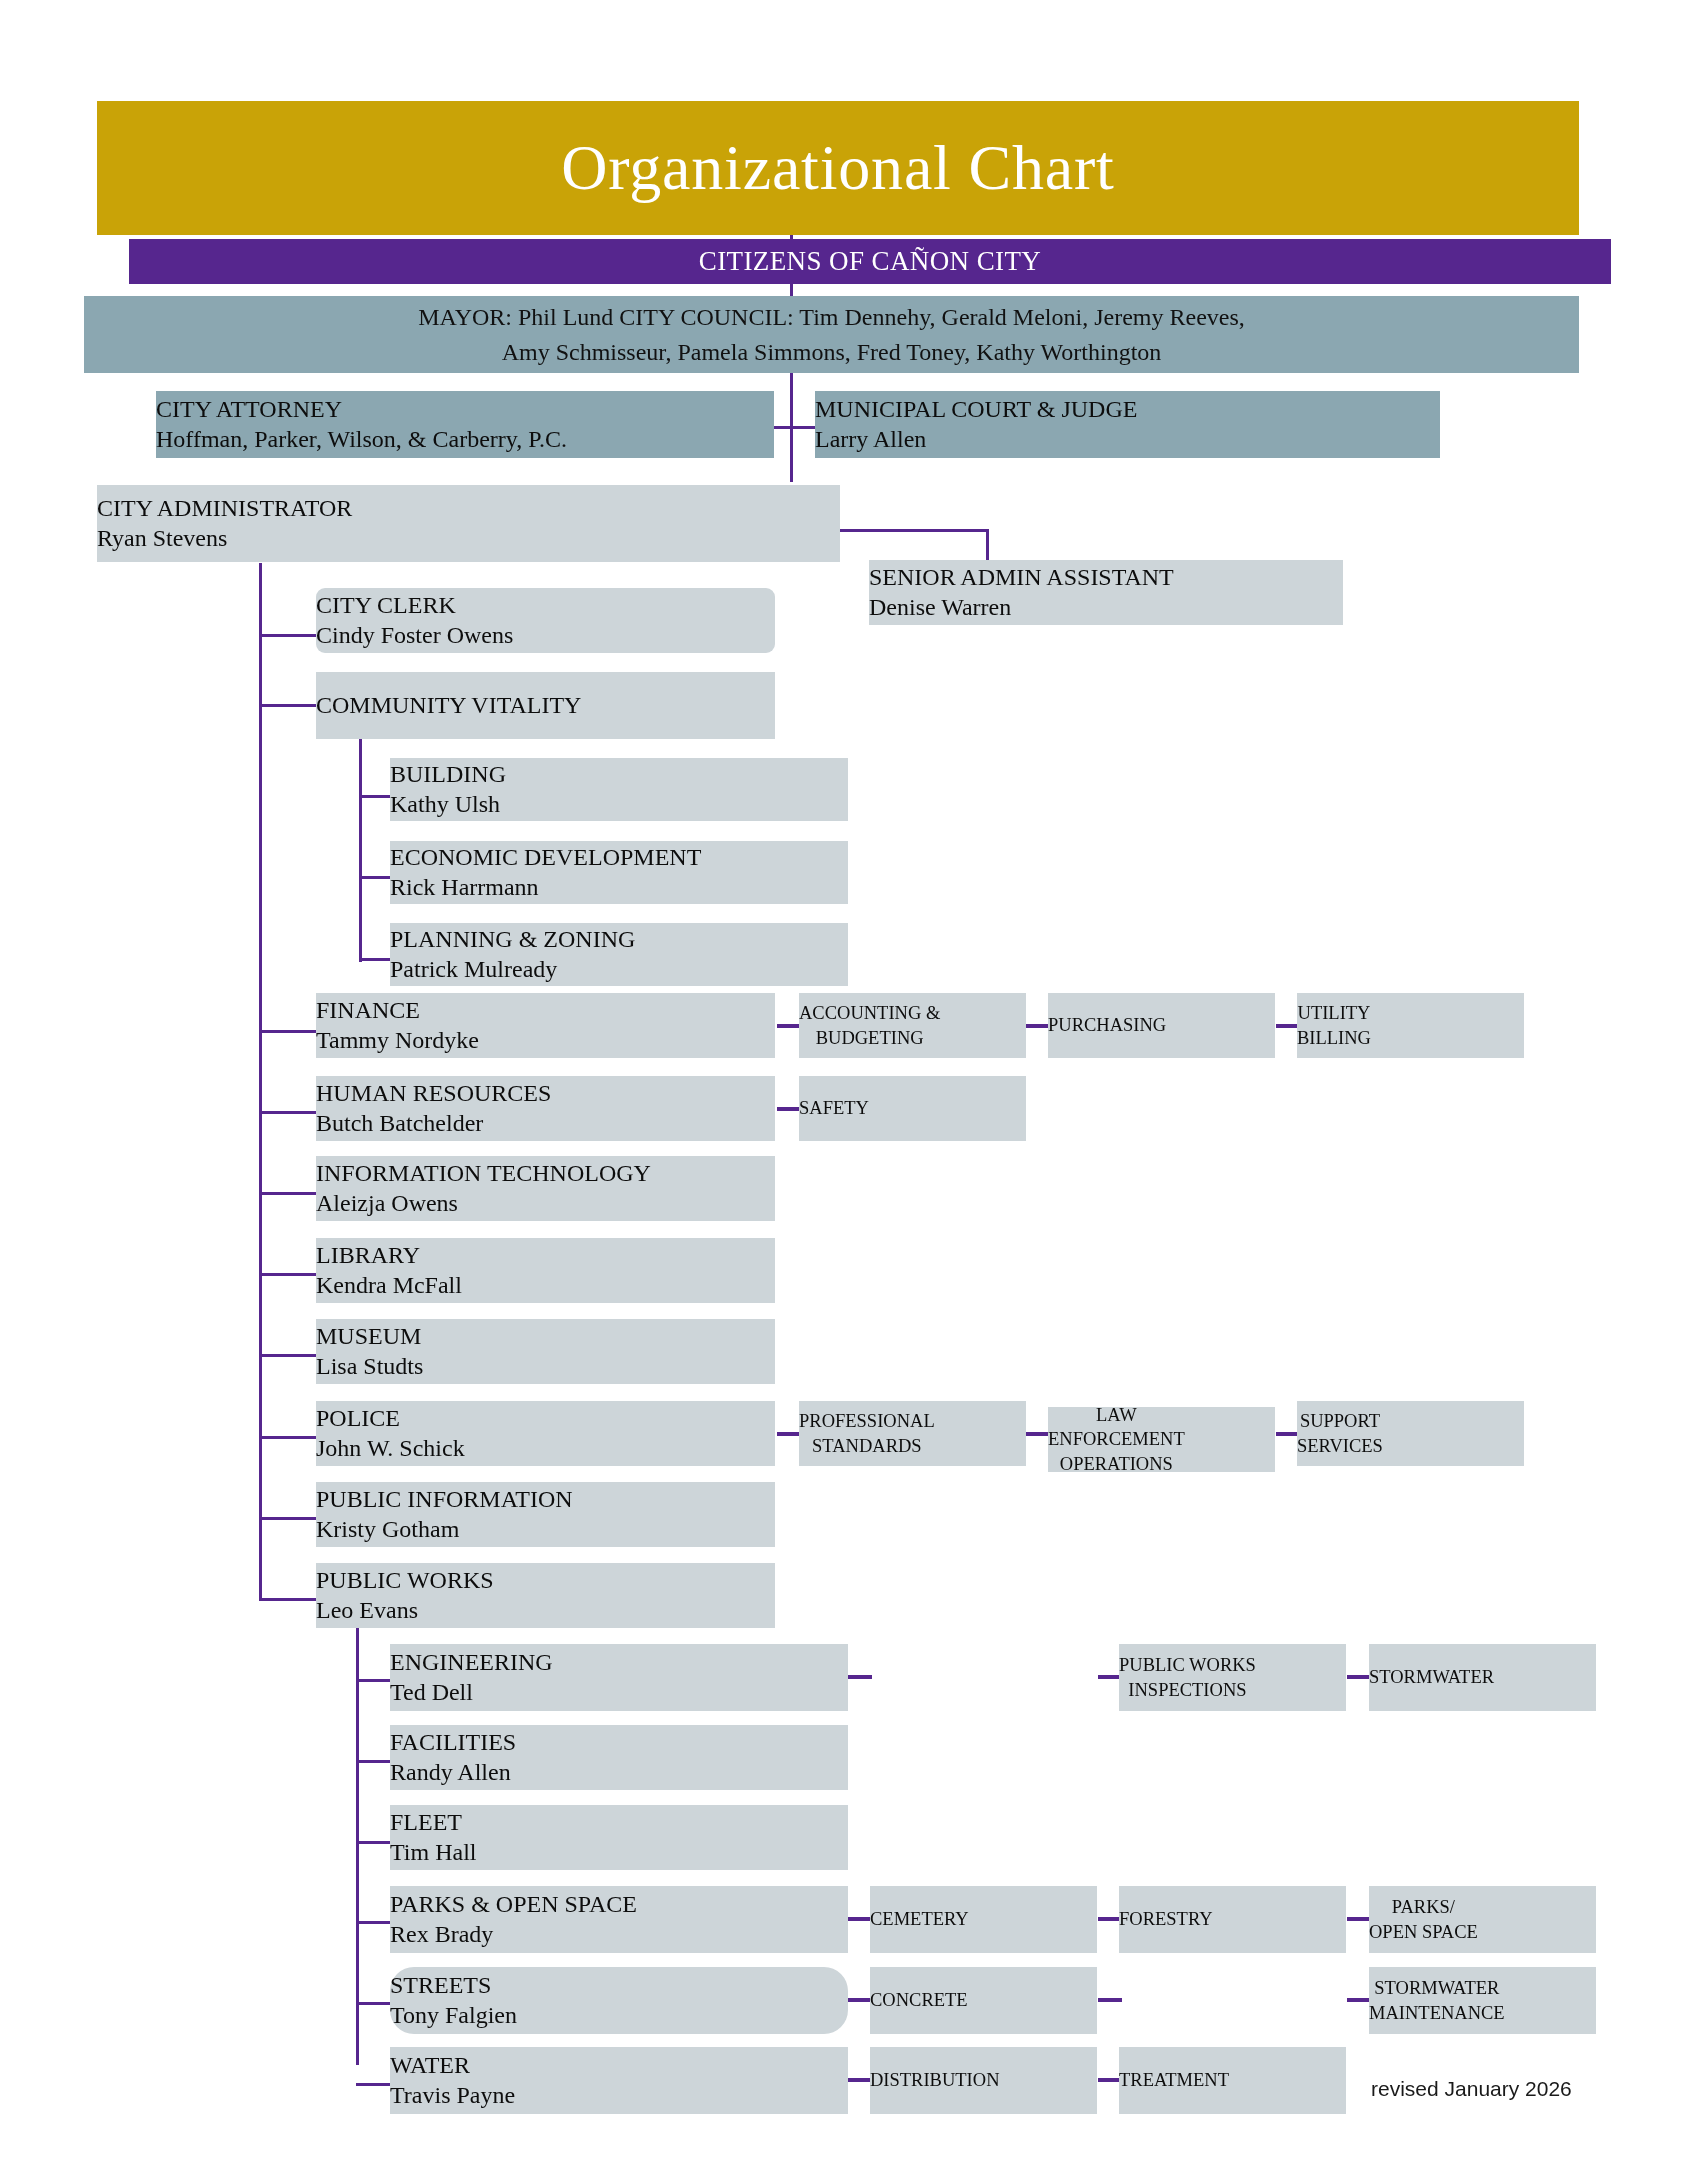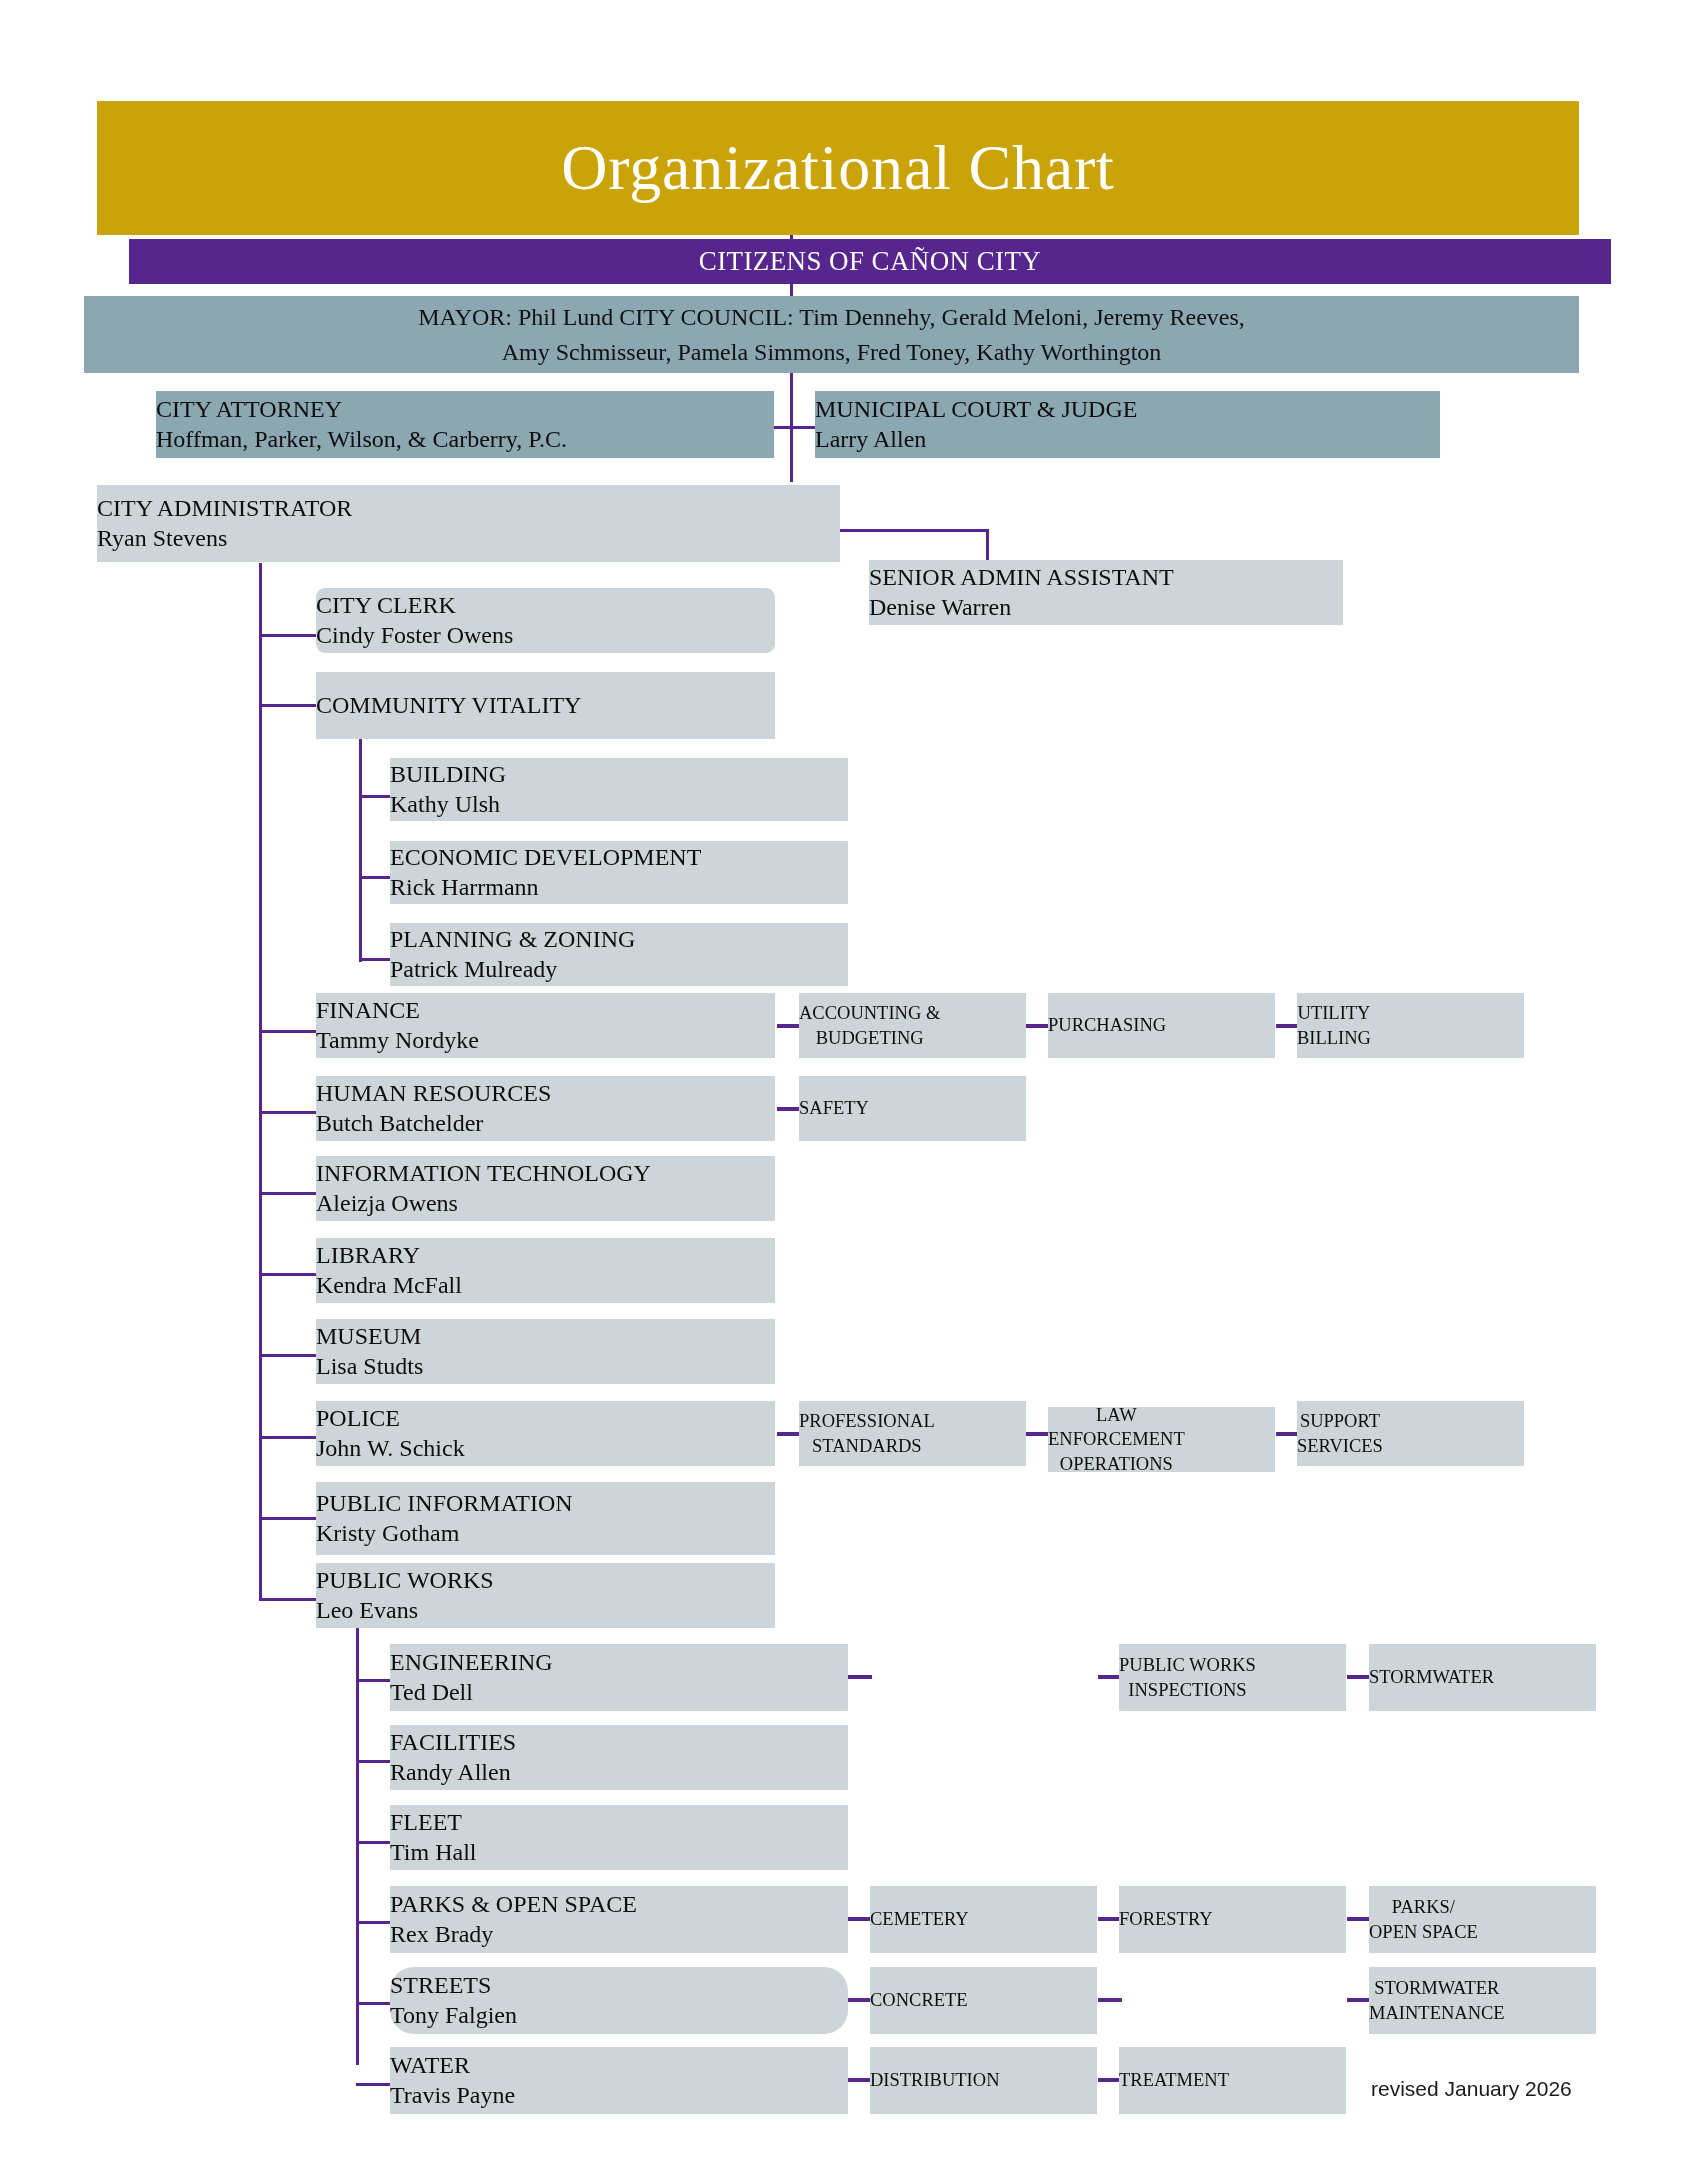--- a/index.html
+++ b/index.html
@@ -241,21 +241,21 @@
 ENFORCEMENT
 OPERATIONS</span>
   </div>
   <div class="stub" style="left:1276px; top:1432px;"></div>
   <div class="box light small" style="left:1297px; top:1401px; width:227px; height:65px;">
     <span style="white-space:pre-line">SUPPORT
 SERVICES</span>
   </div>
 
   <div class="ln hline" style="left:259px; top:1517px; width:59px;"></div>
-  <div class="box light" style="left:316px; top:1482px; width:459px; height:73px;">
+  <div class="box light" style="left:316px; top:1482px; width:459px; height:65px;">
     <span class="t1">PUBLIC INFORMATION</span>
     <span class="t2">Kristy Gotham</span>
   </div>
 
   <div class="ln hline" style="left:259px; top:1598px; width:59px;"></div>
   <div class="box light" style="left:316px; top:1563px; width:459px; height:65px;">
     <span class="t1">PUBLIC WORKS</span>
     <span class="t2">Leo Evans</span>
   </div>
 

